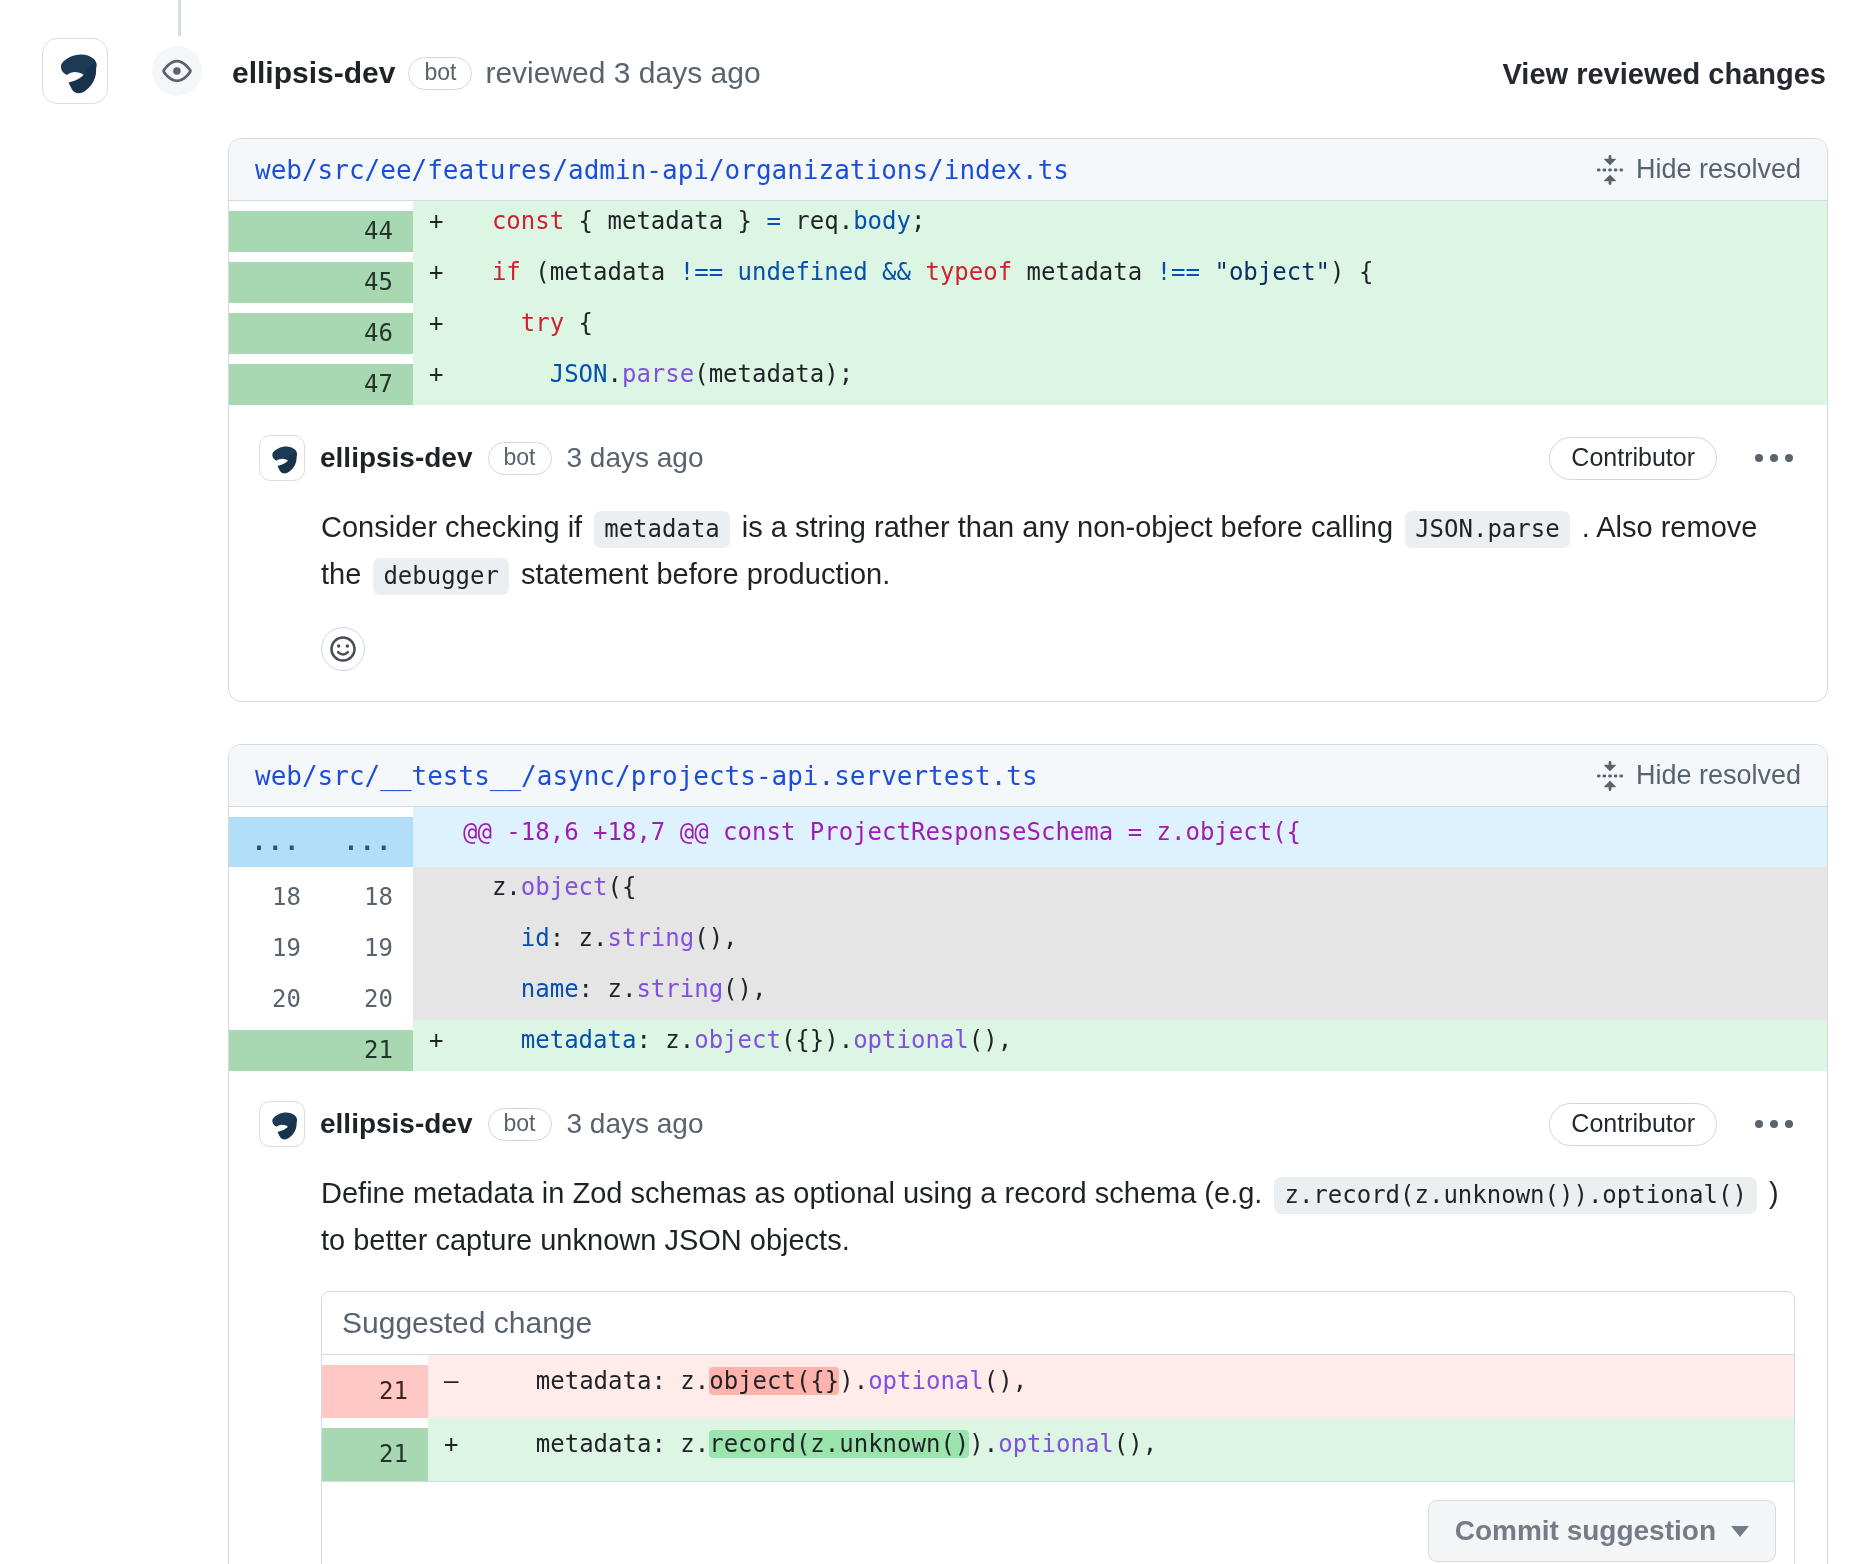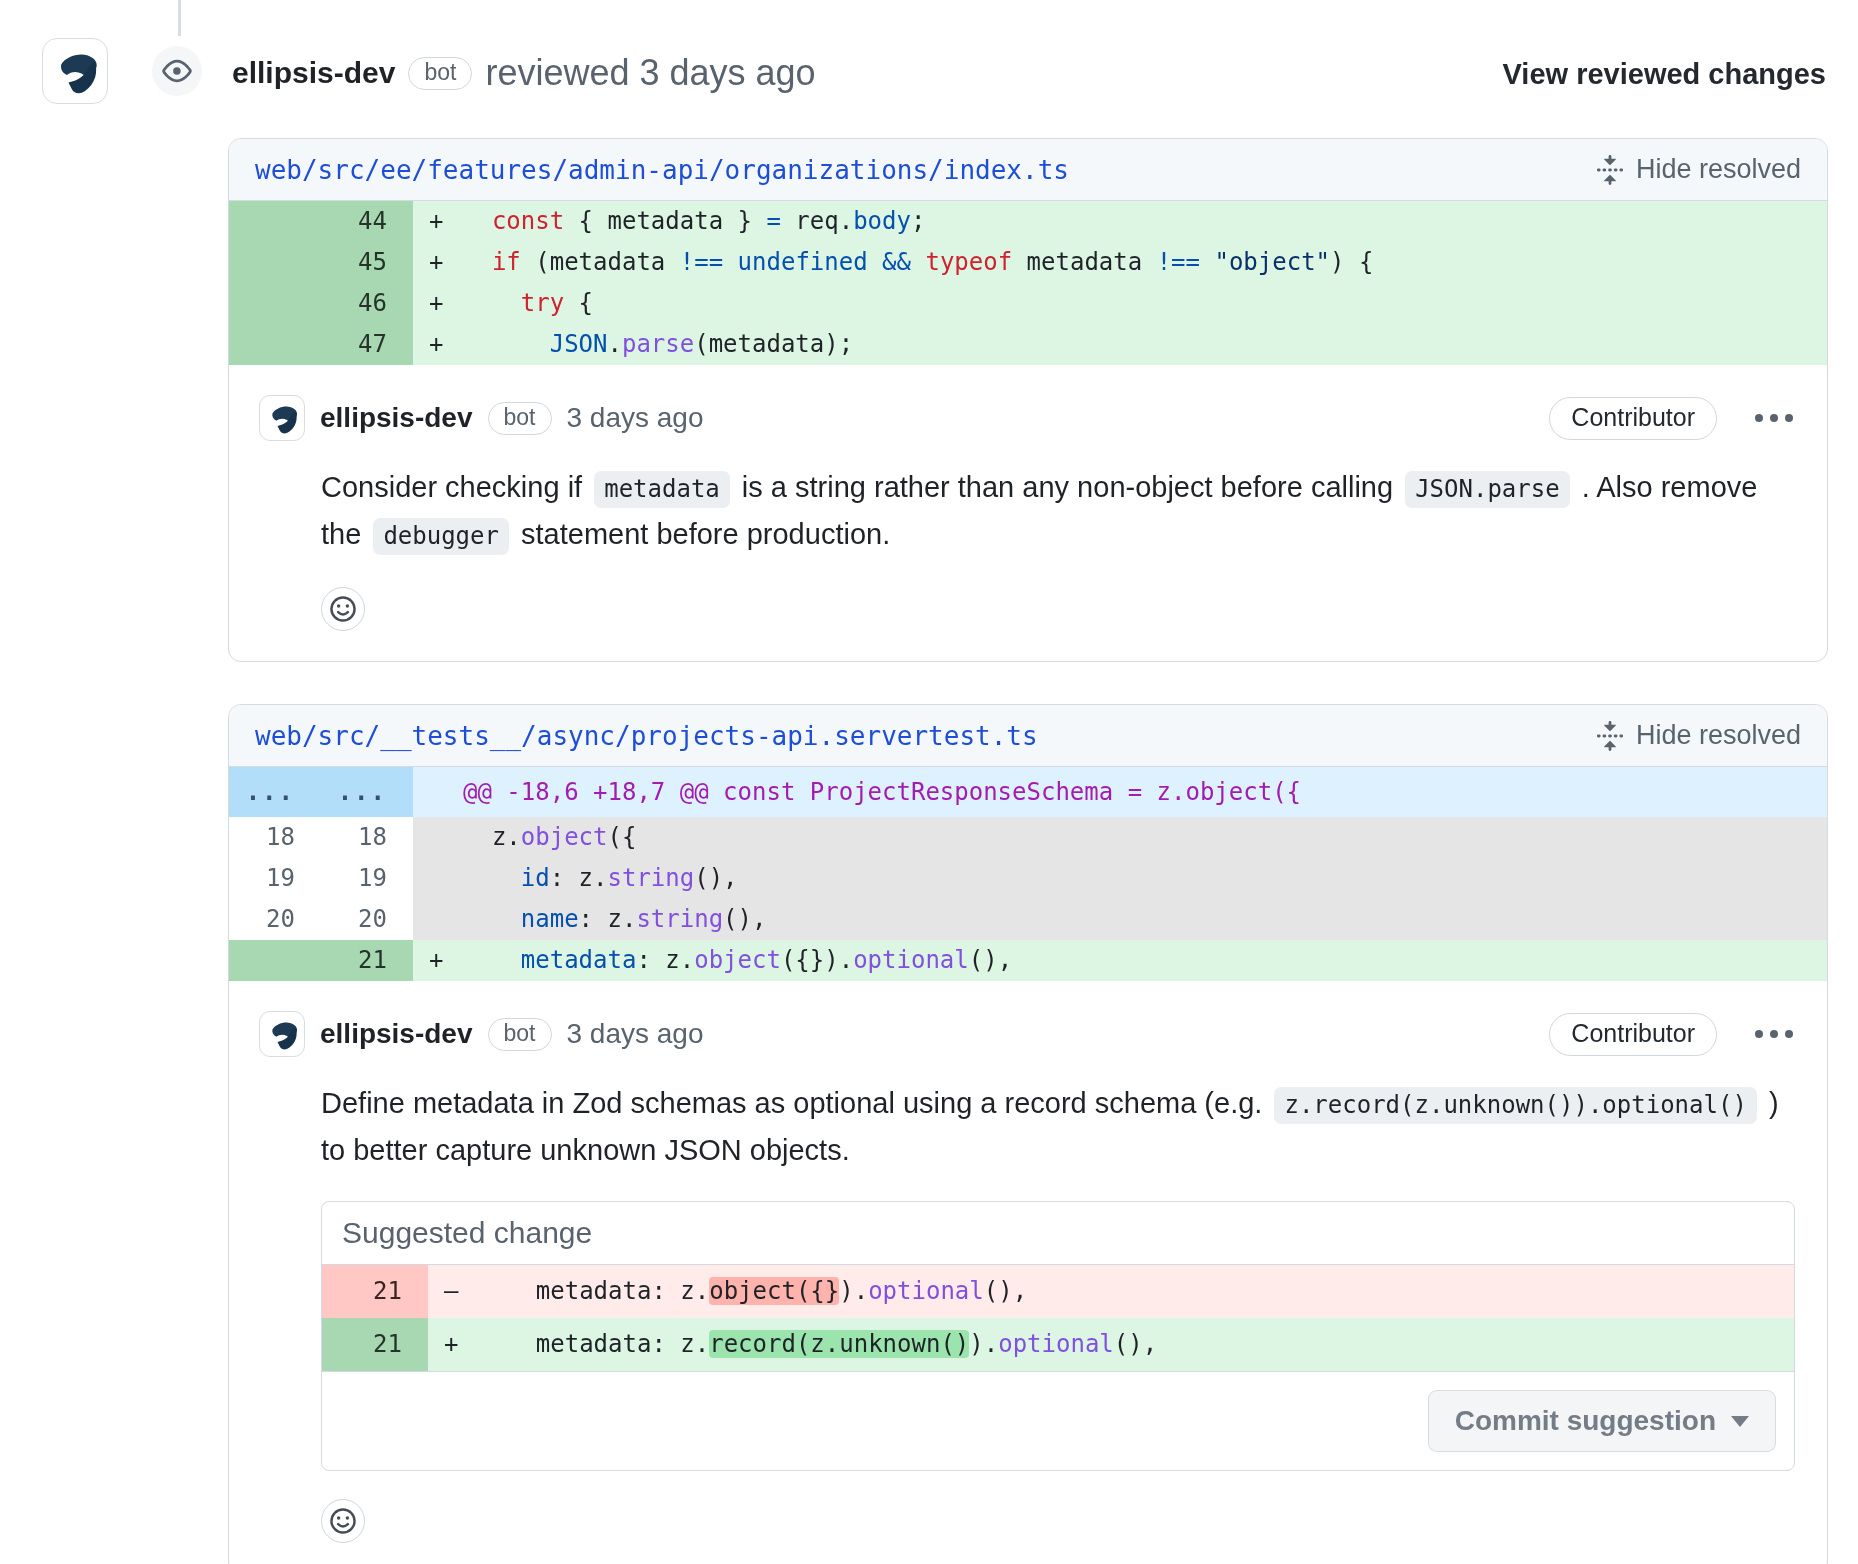--- a/index.html
+++ b/index.html
@@ -11,39 +11,39 @@
   .tline { position:absolute; left:178px; top:0; width:3px; height:36px; background:#d8dde3; }
   .big-avatar { position:absolute; left:42px; top:38px; width:66px; height:66px;
                 border:1px solid #d8dde3; border-radius:15px; background:#fff;
                 display:flex; align-items:center; justify-content:center; }
   .eye-badge { position:absolute; left:152px; top:46px; width:50px; height:50px; border-radius:50%;
                background:#f4f6f8; display:flex; align-items:center; justify-content:center; }
   .rev-head { position:absolute; left:232px; top:52px; height:42px; display:flex; align-items:center; gap:13px; }
   .rev-name { font-weight:700; font-size:30px; color:#1f2328; }
   .bot-pill { font-size:23px; color:#59636e; border:1.5px solid #d0d7de; border-radius:999px;
               padding:3px 15px 5px; line-height:1; background:#fff; }
-  .rev-action { font-size:36px; color:#59636e; }
+  .rev-action { font-size:30px; color:#59636e; }
   .view-link { position:absolute; right:32px; top:58px; font-size:29px; font-weight:600;
                color:#24292f; text-decoration:none; cursor:pointer; }
 
   
   .cards { position:absolute; left:228px; top:138px; width:1600px; }
   .card { border:1.5px solid #d4dae0; border-radius:13px; background:#fff; overflow:hidden; }
   .card + .card { margin-top:42px; }
   .file-head { height:62px; background:#f5f8fa; border-bottom:1.5px solid #d4dae0;
                display:flex; align-items:center; padding:0 26px; }
   .file-path { font-size:26px; color:#1d4ed8; cursor:pointer; }
   .hide-resolved { margin-left:auto; display:flex; align-items:center; gap:11px; background:none;
                    border:none; font-size:27px; color:#59636e; font-family:"Liberation Sans",sans-serif; cursor:pointer; }
 
   
   .diff { width:100%; }
   .drow { display:flex; font-family:"DejaVu Sans Mono","Liberation Mono",monospace;
           font-size:24px; line-height:41px; }
-  .drow .n { flex:none; width:92px; text-align:right; padding-right:26px; color:#59636e; }
+  .drow .n { flex:none; width:92px; text-align:right; padding-right:20px; color:#59636e;margin-top:10px; }
   .codecell { flex:1; display:flex; white-space:pre; min-width:0; }
   .sign { flex:none; width:50px; padding-left:16px; color:#1f2328; }
   .drow.add .n { background:#a7d8b2; color:#24342a; }
   .drow.add .codecell { background:#ddf6e3; }
   .drow.del .n { background:#ffc8c4; color:#3a2422; }
   .drow.del .codecell { background:#ffebe9; }
   .drow.ctx .n { background:#fff; }
   .drow.ctx .codecell { background:#e5e5e5; }
   .drow.hunk { line-height:50px; }
   .drow.hunk .n { background:#b2defa; color:#33536d; font-weight:700; letter-spacing:2px; }

